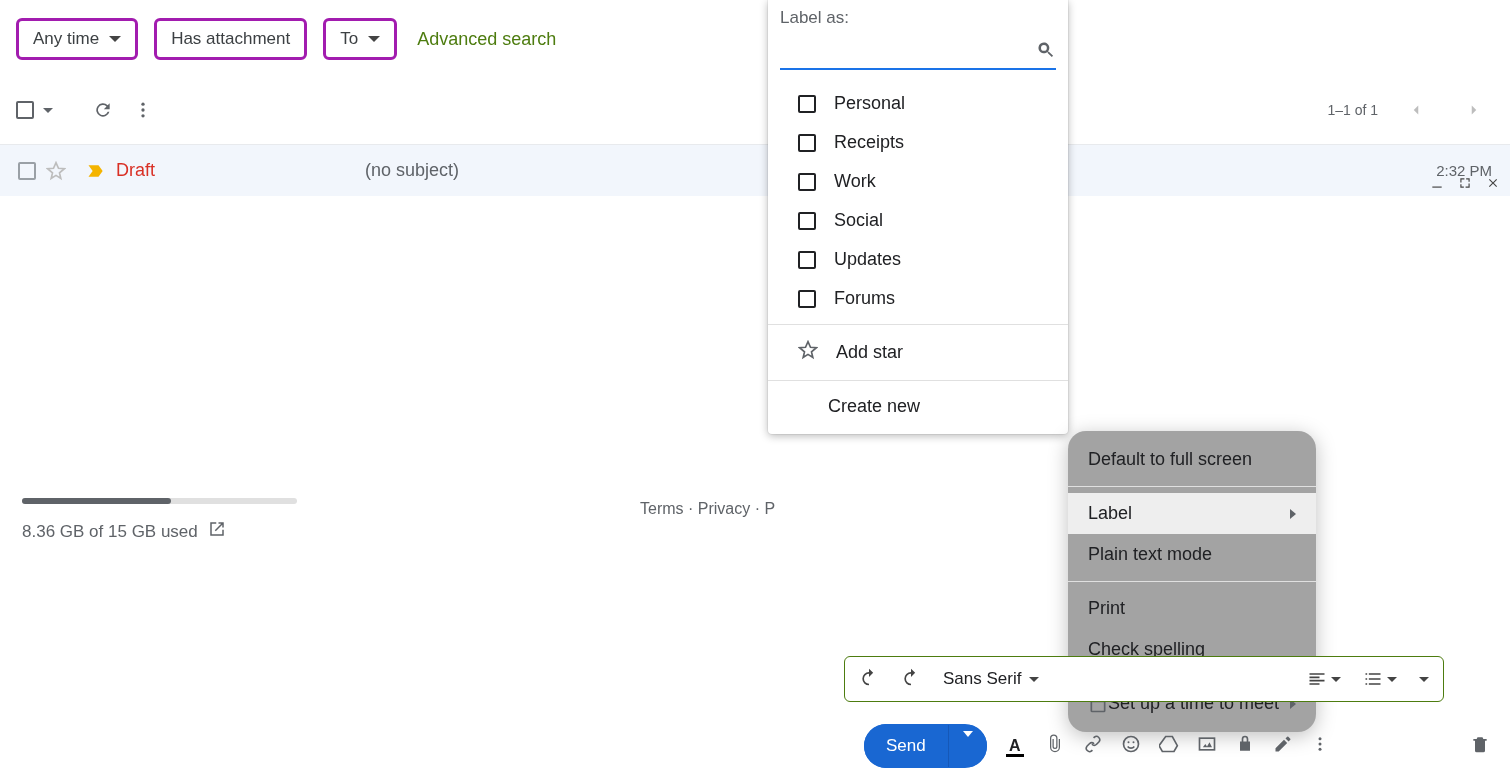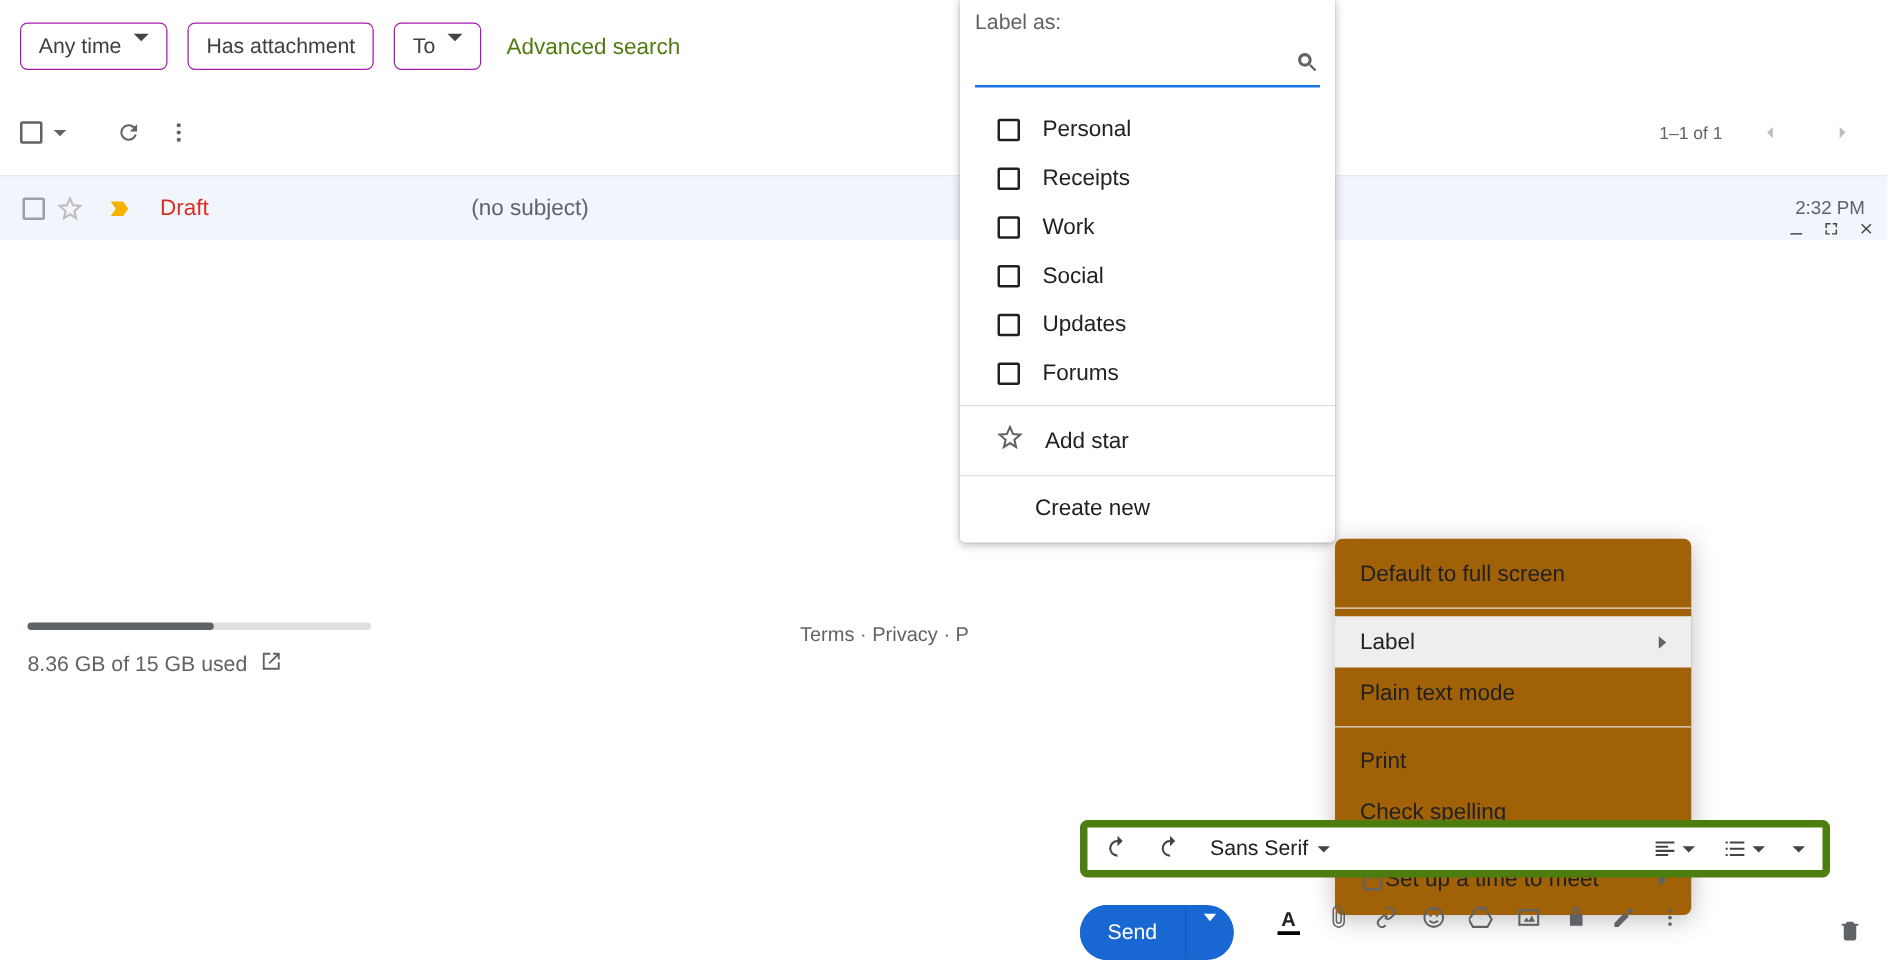--- a/index.html
+++ b/index.html
@@ -1,40 +1,40 @@
 <!DOCTYPE html>
 <html><head>
 <meta charset="utf-8">
 <style>
 * { box-sizing: border-box; margin: 0; padding: 0; font-family: Arial, "Helvetica Neue", sans-serif; }
 body { background:#fff; width:1510px; height:778px; position:relative; overflow:hidden; color:#202124; }
 
 
 .filters { display:flex; align-items:center; gap:16px; padding:18px 16px 0 16px; }
-.chip { display:flex; align-items:flex-start; gap:10px; border:1px solid #a21caf; border-radius:6px; padding:8px 14px; font-size:17px; color:#3c4043; background:#fff; cursor:pointer; }
+.chip { display:flex; align-items:center; gap:10px; border:3px solid #a21caf; border-radius:6px; padding:8px 14px; font-size:17px; color:#3c4043; background:#fff; cursor:pointer; }
 .chip .caret { width:0; height:0; border-left:6px solid transparent; border-right:6px solid transparent; border-top:6px solid #444; }
 .adv { color:#4d7c0f; font-size:18px; cursor:pointer; padding:8px 4px; }
 
 
 .toolbar { display:flex; align-items:center; padding:30px 16px 14px 16px;text-align:center; }
 .toolbar .spacer { flex:1; }
 .sel-wrap { display:flex; align-items:center; gap:6px; cursor:pointer; }
 .chk { width:18px; height:18px; border:2px solid #5f6368; border-radius:2px; }
 .caret-sm { width:0; height:0; border-left:5px solid transparent; border-right:5px solid transparent; border-top:5px solid #5f6368; margin-left:3px; }
 .icon-btn { width:40px; height:40px; display:flex; align-items:center; justify-content:center; cursor:pointer; border-radius:50%; }
 .refresh svg, .more-v svg { fill:#5f6368; }
 .paging { display:flex; align-items:center; gap:18px; color:#5f6368; font-size:14px; }
 .page-arrow svg { fill:#bdbdbd; }
 
 
 .row { display:flex; align-items:center; height:52px; padding:0 18px; border-top:1px solid #e8eaed; background:#f2f6fc; font-size:18px; }
 .row .chk { border-color:#9aa0a6; }
 .star-o svg { fill:#bdbdbd; }
 .imp svg { fill:#f4b400; }
-.draft { color:#d93025; margin-left:12px; font-weight:400; }
+.draft { color:#d93025; margin-left:0; font-weight:400; }
 .subj { color:#5f6368; margin-left:210px; }
 .row .sp { flex:1; }
 .time { color:#5f6368; font-size:15px; }
 
 
 .footer { position:absolute; left:22px; top:498px; width:730px; }
 .bar-bg { width:275px; height:6px; background:#e0e0e0; border-radius:3px; }
 .bar-fg { width:54%; height:6px; background:#5f6368; border-radius:3px; }
 .footer-txt { margin-top:16px; color:#5f6368; font-size:17px; display:flex; align-items:center; gap:10px; }
 .ext svg { fill:#5f6368; }
@@ -47,36 +47,36 @@
 .label-pop .search { margin:0 12px 14px 12px; border-bottom:2px solid #1a73e8; display:flex; align-items:center; height:34px; }
 .label-pop .search input { flex:1; border:none; outline:none; font-size:16px; }
 .label-pop .mag svg { fill:#5f6368; }
 .lbl-item { display:flex; align-items:center; gap:18px; padding:9px 12px 9px 30px; font-size:18px; color:#202124; cursor:pointer; }
 .lbl-item .cb { width:18px; height:18px; border:2px solid #202124; border-radius:2px; }
 .label-pop hr { border:none; border-top:1px solid #e0e0e0; margin:6px 0; }
 .lbl-star svg { fill:#5f6368; }
 .lbl-plain { padding-left:60px; }
 
 
-.opt-menu { position:absolute; left:1068px; top:431px; width:285px; background:#a16207; border-radius:6px; box-shadow:0 4px 20px rgba(0,0,0,.25); padding:8px 0; }
+.opt-menu { position:absolute; left:1068px; top:431px; width:248px; background:#a3a3a3; border-radius:18px; box-shadow:0 4px 20px rgba(0,0,0,.25); padding:8px 0; }
 .opt-item { display:flex; align-items:center; padding:10px 20px; font-size:18px; color:#202124; cursor:pointer; }
 .opt-item.hl { background:#eee; justify-content:space-between; }
 .opt-item .arrow-r { width:0;height:0;border-top:5px solid transparent;border-bottom:5px solid transparent;border-left:6px solid #5f6368; }
 .opt-menu hr { border:none; border-top:1px solid #e0e0e0; margin:6px 0; }
 .opt-cal { }
 .opt-cal svg { fill:#5f6368; }
 
 
-.fmt-bar { position:absolute; left:864px; top:656px; width:600px; height:46px; border:6px solid #4d7c0f; border-radius:6px; background:#fff; display:flex; align-items:center; padding:0 14px; gap:22px; }
+.fmt-bar { position:absolute; left:844px; top:656px; width:600px; height:46px; border:1px solid #4d7c0f; border-radius:6px; background:#fff; display:flex; align-items:center; padding:0 14px; gap:22px; }
 .fmt-bar svg { fill:#444; }
 .font-sel { font-size:17px; color:#202124; display:flex; align-items:center; gap:8px; cursor:pointer; }
 .fmt-bar .caret-mini { width:0;height:0;border-left:5px solid transparent;border-right:5px solid transparent;border-top:5px solid #444; }
 
 
-.compose-bottom { position:absolute; left:864px; top:724px; display:flex; align-items:flex-start; gap:32px; }
+.compose-bottom { position:absolute; left:864px; top:724px; display:flex; align-items:center; gap:16px; }
 .send-grp { display:flex; align-items:center; background:#1967d2; border-radius:24px; overflow:hidden; }
 .send-btn { background:#1967d2; color:#fff; border:none; font-size:17px; font-weight:500; padding:12px 22px; cursor:pointer; }
 .send-more { background:#1967d2; padding:12px 14px; cursor:pointer; border-left:1px solid #1558b8; }
 .send-more .caret-w { width:0;height:0;border-left:5px solid transparent;border-right:5px solid transparent;border-top:6px solid #fff; }
 .cb-icons { display:flex; align-items:center; gap:18px; }
 .cb-icons svg { fill:#5f6368; }
 .txt-color { position:relative; width:24px; height:24px; display:flex; align-items:center; justify-content:center; }
 .txt-color .ul { position:absolute; bottom:1px; left:3px; width:18px; height:3px; background:#000; }
 
 

